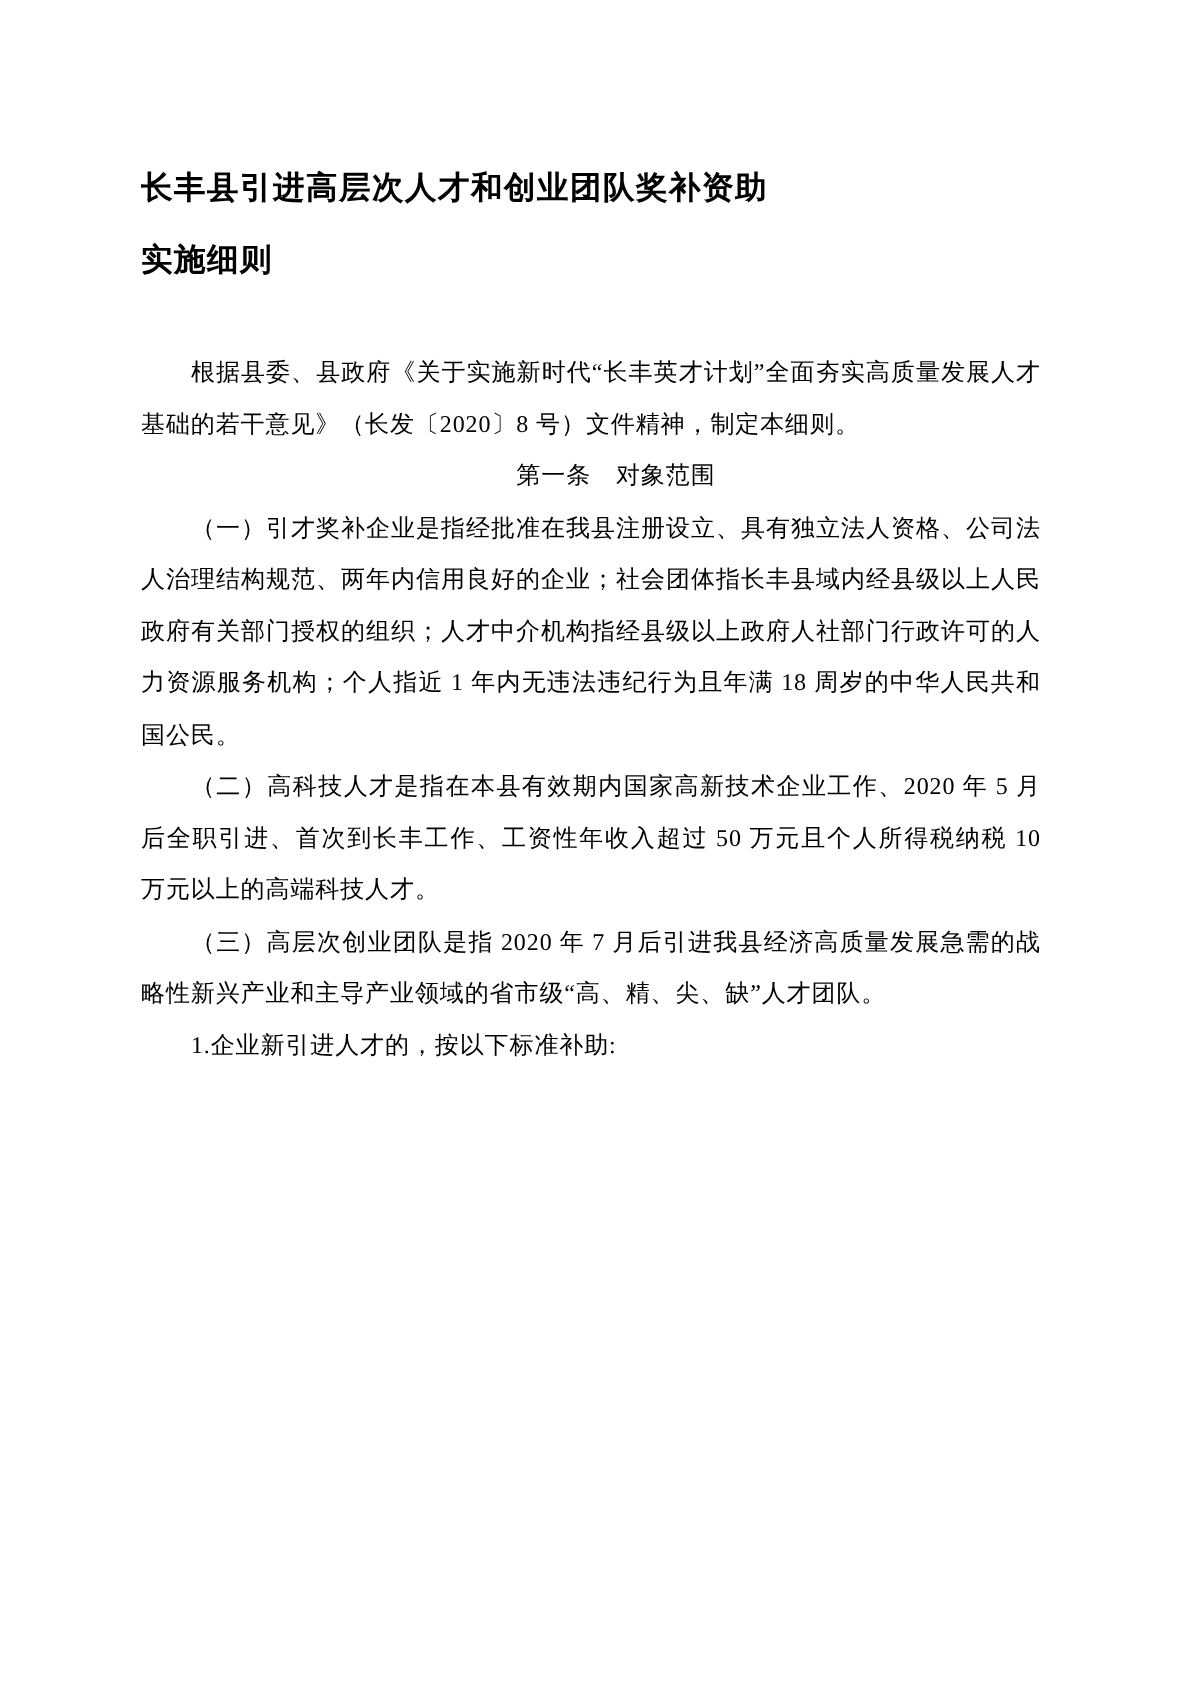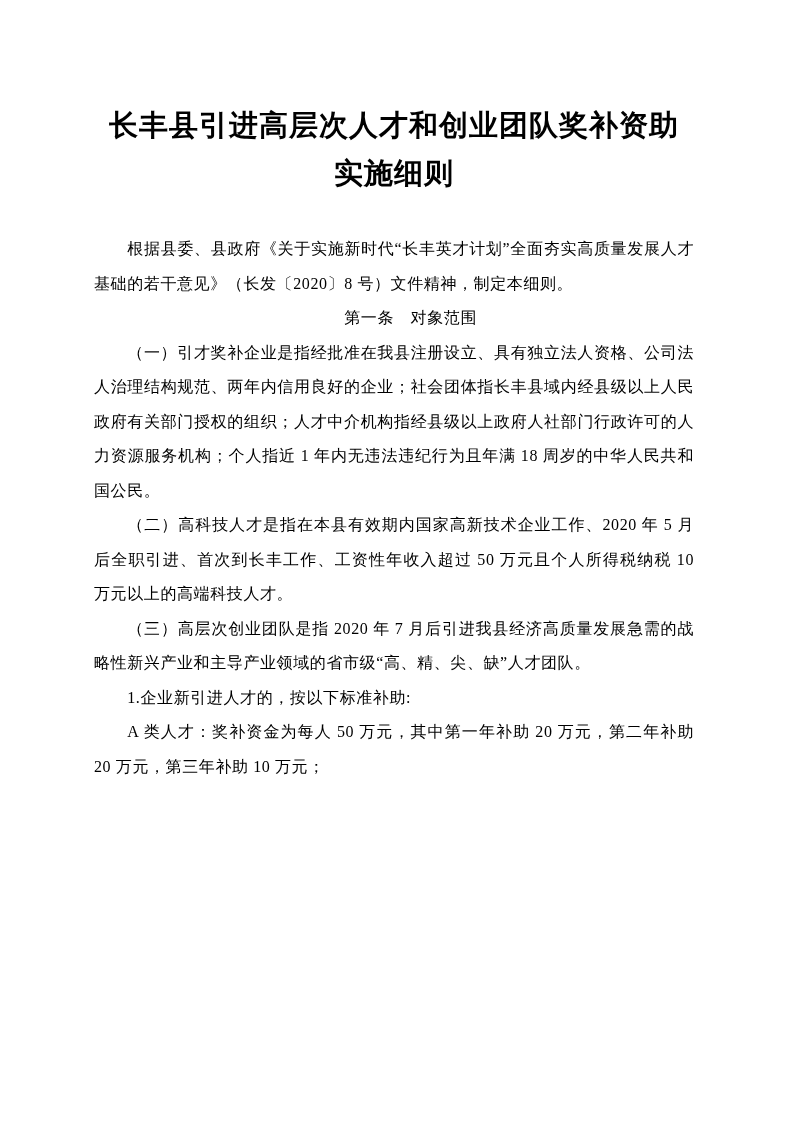--- a/index.html
+++ b/index.html
@@ -19,22 +19,21 @@
     position: relative;
     width: 794px;
     height: 1123px;
     background: #ffffff;
     box-sizing: border-box;
     padding: 0 100px 0 94px;
   }
   .title {
     margin: 0;
     margin-top: 101px;
-    text-align: center;
-    font-size: 29px;
+    font-size: 21px;
     line-height: 48px;
     font-weight: bold;
     letter-spacing: 1px;
     font-family: Liberation Serif, serif;
   }
   .title .title-line {
     display: block;
   }
   .doc-body {
     margin-top: 35px;
@@ -63,16 +62,15 @@
     <span class="title-line">实施细则</span>
   </h1>
 
   <div class="doc-body">
     <p class="para">根据县委、县政府《关于实施新时代“长丰英才计划”全面夯实高质量发展人才基础的若干意见》（长发〔2020〕8 号）文件精神，制定本细则。</p>
     <p class="para heading">第一条　对象范围</p>
     <p class="para">（一）引才奖补企业是指经批准在我县注册设立、具有独立法人资格、公司法人治理结构规范、两年内信用良好的企业；社会团体指长丰县域内经县级以上人民政府有关部门授权的组织；人才中介机构指经县级以上政府人社部门行政许可的人力资源服务机构；个人指近 1 年内无违法违纪行为且年满 18 周岁的中华人民共和国公民。</p>
     <p class="para">（二）高科技人才是指在本县有效期内国家高新技术企业工作、2020 年 5 月后全职引进、首次到长丰工作、工资性年收入超过 50 万元且个人所得税纳税 10 万元以上的高端科技人才。</p>
     <p class="para">（三）高层次创业团队是指 2020 年 7 月后引进我县经济高质量发展急需的战略性新兴产业和主导产业领域的省市级“高、精、尖、缺”人才团队。</p>
     <p class="para">1.企业新引进人才的，按以下标准补助:</p>
-    <p class="para">A 类人才：奖补资金为每人 50 万元，其中第一年补助 20 万元，第二年补助 20 万元，第三年补助 10 万元；</p>
   </div>
 
 </div>
 
 </body></html>

